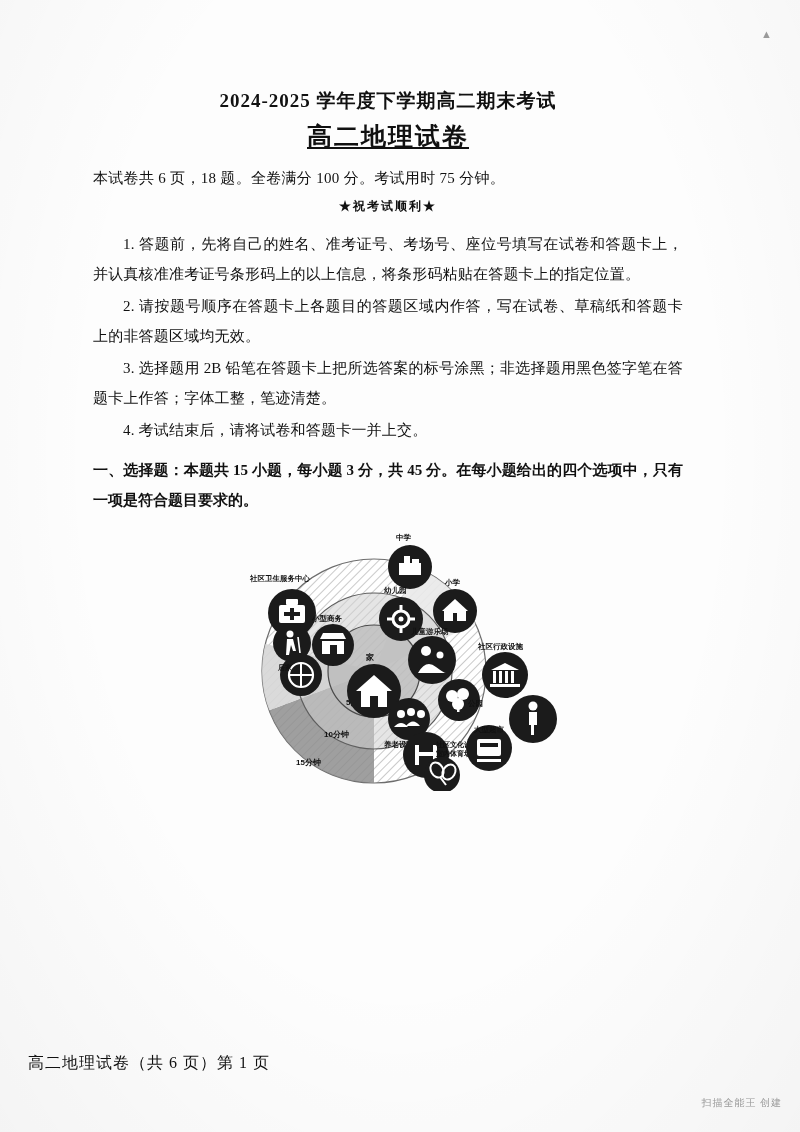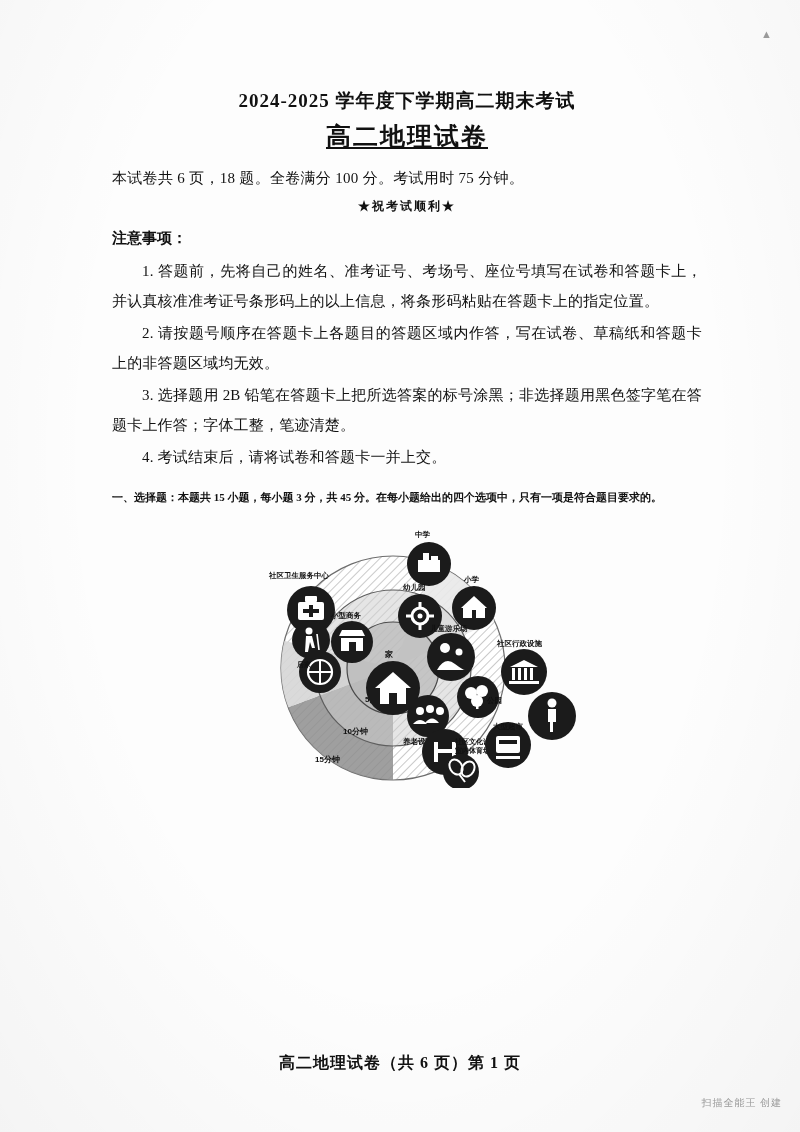--- a/index.html
+++ b/index.html
@@ -31,21 +31,21 @@
   .corner-mark {
     position: absolute;
     color: #9a9a9a;
     font-size: 11px;
   }
   .corner-tr { right: 28px; top: 28px; }
   .corner-br { right: 18px; bottom: 22px; font-size: 10px; letter-spacing: 1px; }
 
   .content {
     position: absolute;
-    left: 112px;
+    left: 93px;
     top: 88px;
     width: 590px;
   }
 
   .title-line1 {
     text-align: center;
     font-size: 19px;
     font-weight: bold;
     letter-spacing: 1px;
     margin: 0 0 6px 0;
@@ -79,64 +79,63 @@
   p.para {
     font-size: 15px;
     line-height: 30px;
     margin: 0 0 2px 0;
     text-align: justify;
     text-justify: inter-ideograph;
     letter-spacing: 0.2px;
   }
   p.indent2 { text-indent: 30px; }
   .section-head {
-    font-size: 11px;
+    font-size: 15px;
     line-height: 30px;
     margin: 10px 0 0 0;
     text-align: justify;
   }
   .bold { font-weight: bold; }
 
   .figure {
     position: relative;
     width: 590px;
     height: 270px;
     margin-top: 8px;
   }
   .figure svg { display: block; margin: 0 auto; }
 
   .footer {
     position: absolute;
     left: 0;
     right: 0;
     bottom: 58px;
-    text-align: center;
     font-size: 16px;
-    font-weight: bold;
+    font-weight: normal;
     letter-spacing: 1px;
+    padding-left: 28px;
   }
 </style>
 </head>
 <body>
 
 <div class="page">
   <div class="paper-tint"></div>
 
   <div class="corner-mark corner-tr">▲</div>
 
   <div class="content">
 
     <h1 class="title-line1">2024-2025 学年度下学期高二期末考试</h1>
     <h2 class="title-line2">高二地理试卷</h2>
 
     <p class="subinfo">本试卷共 6 页，18 题。全卷满分 100 分。考试用时 75 分钟。</p>
 
     <div class="wish">★祝考试顺利★</div>
 
-    <div class="notice-head">注意事项：</div>
 
     <p class="para indent2">1. 答题前，先将自己的姓名、准考证号、考场号、座位号填写在试卷和答题卡上，并认真核准准考证号条形码上的以上信息，将条形码粘贴在答题卡上的指定位置。</p>
     <p class="para indent2">2. 请按题号顺序在答题卡上各题目的答题区域内作答，写在试卷、草稿纸和答题卡上的非答题区域均无效。</p>
     <p class="para indent2">3. 选择题用 2B 铅笔在答题卡上把所选答案的标号涂黑；非选择题用黑色签字笔在答题卡上作答；字体工整，笔迹清楚。</p>
     <p class="para indent2">4. 考试结束后，请将试卷和答题卡一并上交。</p>
 
     <p class="section-head bold">一、选择题：本题共 15 小题，每小题 3 分，共 45 分。在每小题给出的四个选项中，只有一项是符合题目要求的。</p>
 
 
     <div class="figure">

